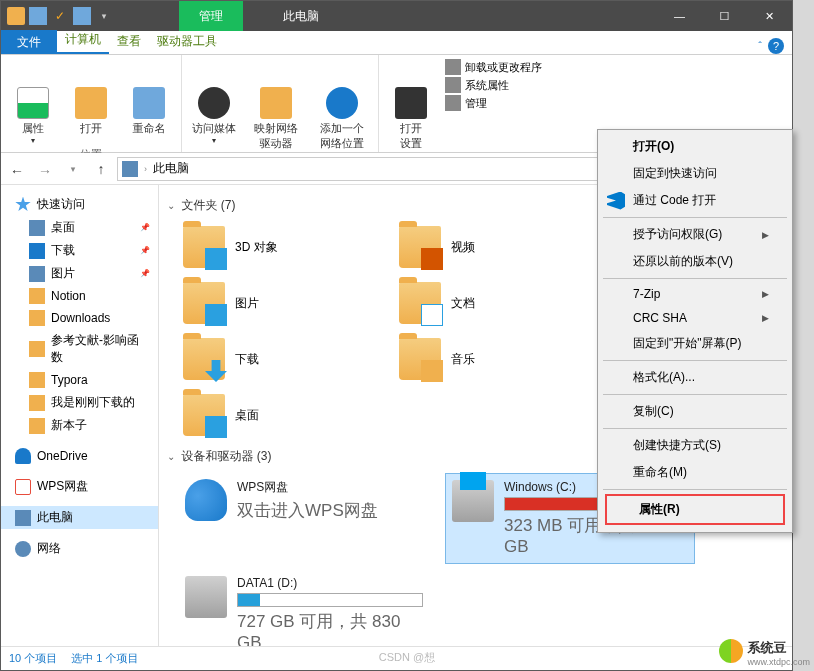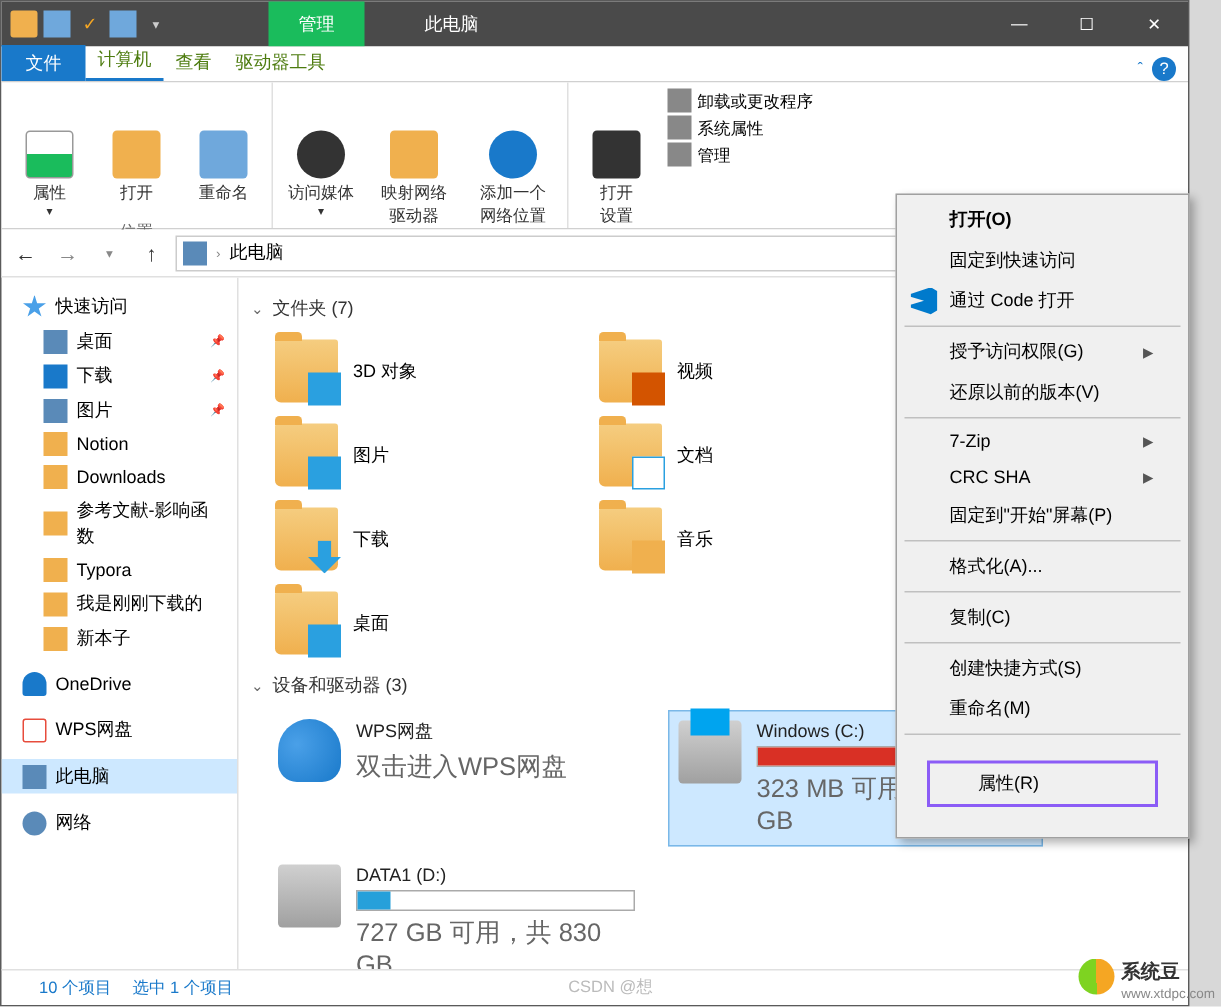--- a/index.html
+++ b/index.html
@@ -80,29 +80,29 @@
 .d-icon { width: 42px; height: 42px; flex-shrink: 0; }
 .d-icon.cloud { background: radial-gradient(circle at 30% 40%, #4aa0e8, #1979ca); border-radius: 50% 50% 30% 30%; }
 .d-icon.drive { background: linear-gradient(#d0d0d0, #a0a0a0); border-radius: 3px; position: relative; }
 .d-icon.drive.win::before { content: ''; position: absolute; top: -8px; left: 8px; width: 26px; height: 18px; background: #00a4ef; }
 .d-info { flex: 1; display: flex; flex-direction: column; gap: 3px; }
 .d-name { color: #222; }
 .d-bar { height: 14px; border: 1px solid #aaa; background: #fff; position: relative; }
 .d-bar-fill { height: 100%; background: #26a0da; }
 .d-bar-fill.red { background: #d93025; }
 .d-sub { color: #666; font-size: 17px; }
-.status { height: 24px; border-top: 1px solid #e0e0e0; display: flex; align-items: center; padding: 0 25px; font-size: 11px; color: #1979ca; gap: 14px; }
+.status { height: 24px; border-top: 1px solid #e0e0e0; display: flex; align-items: center; padding: 0 8px; font-size: 11px; color: #1979ca; gap: 14px; }
 
 .ctxmenu { position: absolute; left: 597px; top: 129px; width: 196px; background: #f0f0f0; border: 1px solid #a0a0a0; box-shadow: 3px 3px 6px rgba(0,0,0,0.3); font-size: 12px; padding: 3px; z-index: 100; }
 .ctx-item { padding: 5px 20px 5px 32px; display: flex; align-items: center; position: relative; }
 .ctx-sep { height: 1px; background: #c0c0c0; margin: 3px 2px; }
 .ctx-arrow { margin-left: auto; font-size: 9px; color: #555; }
 .ctx-icon { position: absolute; left: 6px; width: 18px; height: 18px; }
 .ctx-icon.vscode { background: #007acc; clip-path: polygon(75% 0, 100% 15%, 100% 85%, 75% 100%, 0 75%, 0 65%, 50% 50%, 0 35%, 0 25%); }
-.ctx-highlight { border: 2px solid #8b5cf6; margin: 17px; }
+.ctx-highlight { border: 2px solid #ef4444; margin: 4px; font-weight: bold; }
 
 .watermark { position: absolute; right: 4px; bottom: 4px; display: flex; align-items: flex-start; gap: 4px; font-size: 13px; color: #333; font-weight: bold; }
 .wm-icon { width: 24px; height: 24px; border-radius: 50%; background: conic-gradient(#f5a623 0 180deg, #7ed321 180deg 360deg); }
 .wm-sub { font-size: 9px; color: #888; font-weight: normal; display: block; }
 .csdn { position: absolute; left: 50%; bottom: 6px; transform: translateX(-50%); font-size: 11px; color: #bbb; }
 </style>
 </head>
 <body>
 
 <div class="window">

